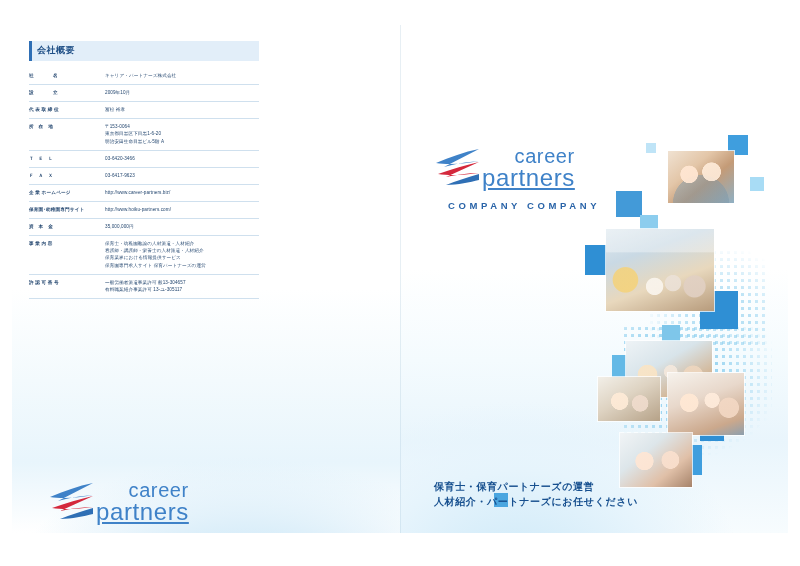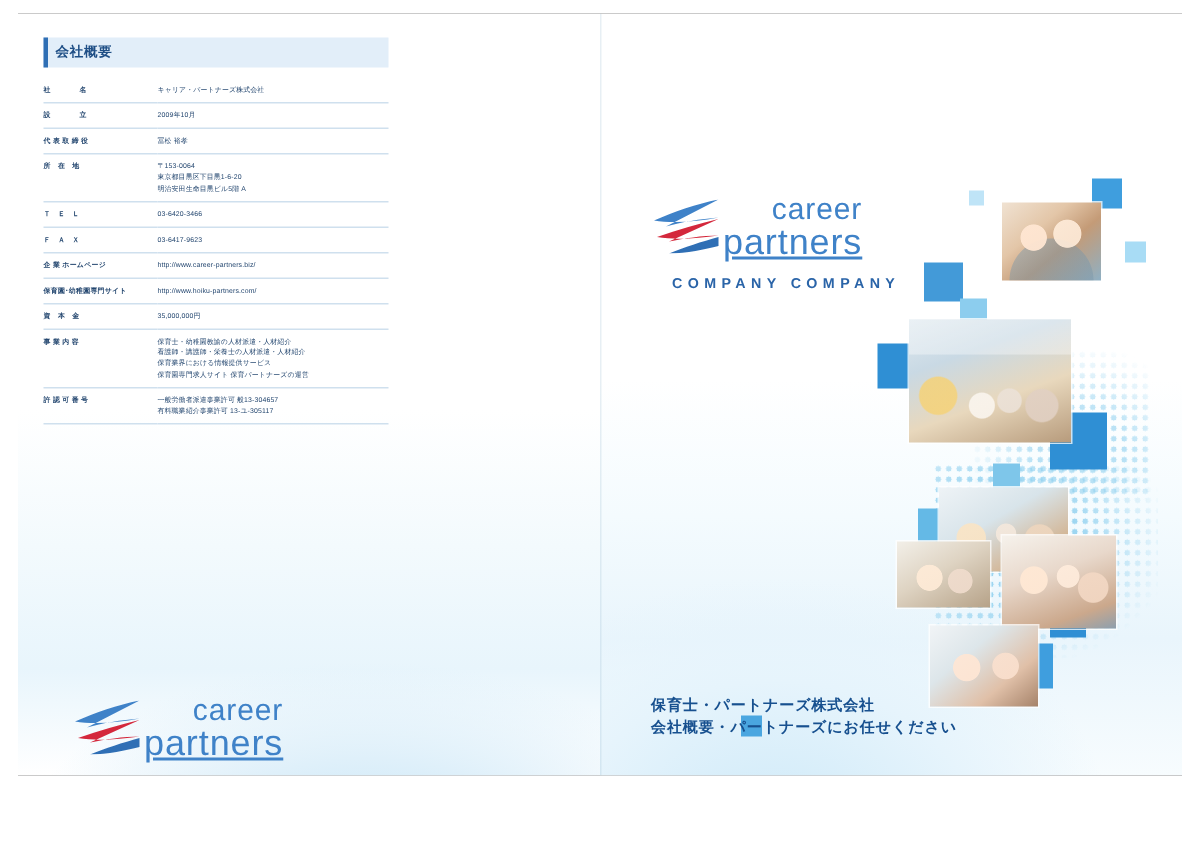--- a/index.html
+++ b/index.html
@@ -18,24 +18,24 @@
     position: relative;
     width: 800px;
     height: 566px;
     background: #ffffff;
   }
 
   
   .spread {
     position: absolute;
     left: 12px;
-    top: 9px;
+    top: 25px;
     width: 776px;
     height: 508px;
-    background: #737373;
+    background: #701a75;
     overflow: hidden;
   }
 
   
   .panel-left {
     position: absolute;
     left: 0;
     top: 0;
     width: 388px;
     height: 508px;
@@ -384,20 +384,20 @@
           <path d="M45 25 C34 28 22 32 12 36 C24 36 36 33 45 31 Z" fill="#2f6fb5"></path>
         </svg>
         <div class="words">
           <span class="w1">career</span>
           <span class="w2">partners</span>
         </div>
       </div>
       <div class="cover-subtitle">COMPANY COMPANY</div>
 
       <div class="tagline">
-        <span>保育士・パートナーズ株式会社</span>
-        <span>会社概要・パートナーズにお任せください</span>
+        <span>保育士・保育パートナーズの運営</span>
+        <span>人材紹介・パートナーズにお任せください</span>
       </div>
     </div>
 
     <div class="fold"></div>
   </div>
 </div>
 
 </body></html>

